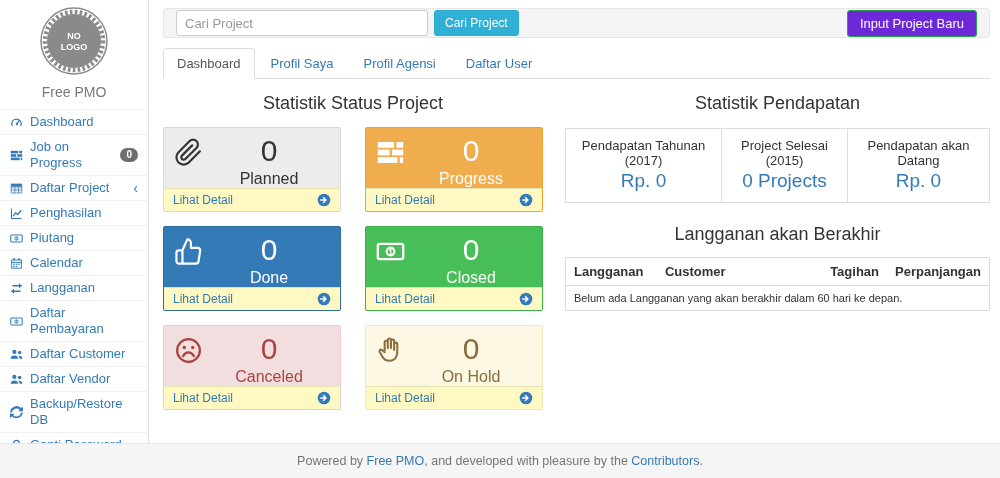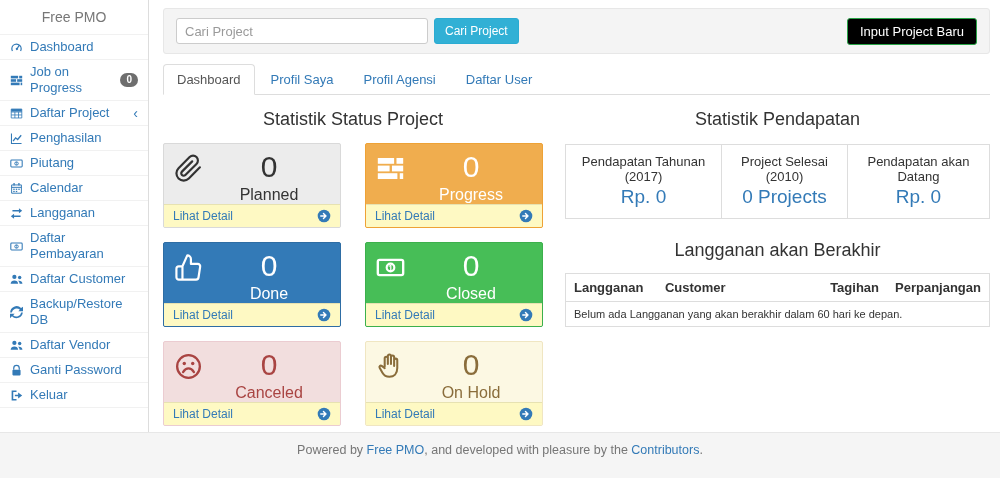--- a/index.html
+++ b/index.html
@@ -21,28 +21,28 @@
   .menu { list-style:none; margin:0; padding:0; border-top:1px solid #f1f1f1; }
   .mitem { display:flex; align-items:center; gap:7px; padding:4px 10px; border-bottom:1px solid #f1f1f1;
            color:#337ab7; cursor:pointer; line-height:16px; }
   .mi { width:13px; height:13px; flex:none; color:#337ab7; display:inline-block; }
   .mi svg { width:13px; height:13px; display:block; }
   .badge { margin-left:auto; background:#6e6e6e; color:#fff; border-radius:9px; font-size:10px;
            padding:1px 6px; line-height:12px; font-weight:bold; }
   .chev { margin-left:auto; color:#337ab7; font-size:14px; line-height:12px; }
 
   
-  .searchbar { background:#f4f4f4; border:1px solid #e7e7e7; border-radius:3px; height:46px;
+  .searchbar { background:#f4f4f4; border:1px solid #e7e7e7; border-radius:3px; height:30px;
                display:flex; align-items:center; padding:0 12px; }
   .search-input { width:252px; height:26px; border:1px solid #ccc; border-radius:3px; padding:3px 8px;
                   font-size:13px; color:#555; font-family:inherit; }
   .search-input::placeholder { color:#9a9a9a; opacity:1; }
   .btn { border-radius:3px; font-family:inherit; cursor:pointer; color:#fff; }
   .btn-cari { margin-left:6px; background:#31b0d5; border:1px solid #2aabd2; font-size:12px; padding:5px 10px; }
-  .btn-new { margin-left:auto; background:#000000; border:1px solid #29a347; font-size:13px; padding:5px 12px; }
+  .btn-new { margin-left:auto; background:#6d28d9; border:1px solid #29a347; font-size:13px; padding:5px 12px; }
 
   
   .tabs { display:flex; border-bottom:1px solid #ddd; margin-top:10px; padding-left:0; }
   .tab { padding:7px 13px; margin-right:2px; margin-bottom:-1px; border:1px solid transparent;
          border-radius:4px 4px 0 0; color:#337ab7; cursor:pointer; font-size:13px; }
   .tab.active { color:#555; background:#fff; border-color:#ddd #ddd #fff #ddd; }
 
   
   .content { display:flex; gap:22px; margin-top:2px; }
   .col-left { width:380px; flex:none; }
@@ -79,31 +79,40 @@
   .income td a { color:#337ab7; font-size:19px; }
 
   
   .subs-title { margin:21px 0 12px; }
   .subs { width:100%; border-collapse:collapse; border:1px solid #ddd; }
   .subs th { text-align:left; font-size:13px; padding:6px 8px; border-bottom:1px solid #ddd; color:#333; }
   .subs th.r { text-align:left;margin-top:16px; }
   .subs td { padding:6px 8px; font-size:11px; color:#333; }
 
   
-  .footer { position:absolute; left:0; right:0; bottom:0; height:46px; background:#f5f5f5;
+  .footer { position:absolute; left:0; right:0; bottom:0; height:35px; background:#f5f5f5;
             border-top:1px solid #e7e7e7; text-align:center; color:#767676; font-size:12.5px;
             line-height:34px; }
   .footer a { color:#337ab7; }
 </style>
 </head>
 <body>
 
 <div class="page">
 
   <div class="sidebar">
+    <div class="logo-wrap">
+      <svg width="70" height="70" viewBox="0 0 70 70">
+        <circle cx="35" cy="35" r="33" fill="#fff" stroke="#8a8a8a" stroke-width="1.5"></circle>
+        <circle cx="35" cy="35" r="27" fill="#8a8a8a"></circle>
+        <circle cx="35" cy="35" r="29" fill="none" stroke="#8a8a8a" stroke-width="4.5" stroke-dasharray="2.6 2.3"></circle>
+        <text x="35" y="33" text-anchor="middle" fill="#fff" font-size="9" font-weight="bold">NO</text>
+        <text x="35" y="44" text-anchor="middle" fill="#fff" font-size="9" font-weight="bold">LOGO</text>
+      </svg>
+    </div>
     <div class="brand">Free PMO</div>
     <ul class="menu">
       <li class="mitem">
         <span class="mi">
             <svg xmlns="http://www.w3.org/2000/svg" viewBox="0 0 16 16" fill="currentColor">
               <path d="M8 3A6.5 6.5 0 0 0 1.5 9.5c0 1.17.31 2.27.86 3.2l1.3-.77a5 5 0 0 1-.66-2.43A5 5 0 0 1 8 4.5c.9 0 1.75.24 2.48.66L8.6 8.28a1.5 1.5 0 1 0 1.27.78l1.96-3.05A5 5 0 0 1 13 9.5c0 .88-.23 1.71-.66 2.43l1.3.77c.55-.93.86-2.03.86-3.2A6.5 6.5 0 0 0 8 3z"></path>
             </svg>
           </span>
         <span>Dashboard</span>
       </li>
@@ -190,35 +199,35 @@
               <path d="M.8 13.2c0-2.6 2.1-4.1 4.6-4.1s4.6 1.5 4.6 4.1z"></path>
               <circle cx="11.9" cy="5.5" r="2.1"></circle>
               <path d="M11.1 9.4c2.3.1 4.2 1.5 4.2 3.8h-3.5c-.1-1.5-.8-2.8-2-3.6z"></path>
             </svg>
           </span>
         <span>Daftar Customer</span>
       </li>
       <li class="mitem">
         <span class="mi">
             <svg xmlns="http://www.w3.org/2000/svg" viewBox="0 0 16 16" fill="currentColor">
-              <path d="M13.6 2.4A7.9 7.9 0 0 0 .2 8h2a6 6 0 0 1 10-3.3L10.2 6.6H16V.9zM15.8 8h-2a6 6 0 0 1-10 3.3l2-1.9H0v5.7l2.4-2.4A7.9 7.9 0 0 0 15.8 8z"></path>
-            </svg>
-          </span>
-        <span>Backup/Restore DB</span>
-      </li>
-      <li class="mitem">
-        <span class="mi">
-            <svg xmlns="http://www.w3.org/2000/svg" viewBox="0 0 16 16" fill="currentColor">
               <circle cx="5.4" cy="4.9" r="2.6"></circle>
               <path d="M.8 13.2c0-2.6 2.1-4.1 4.6-4.1s4.6 1.5 4.6 4.1z"></path>
               <circle cx="11.9" cy="5.5" r="2.1"></circle>
               <path d="M11.1 9.4c2.3.1 4.2 1.5 4.2 3.8h-3.5c-.1-1.5-.8-2.8-2-3.6z"></path>
             </svg>
           </span>
         <span>Daftar Vendor</span>
+      </li>
+      <li class="mitem">
+        <span class="mi">
+            <svg xmlns="http://www.w3.org/2000/svg" viewBox="0 0 16 16" fill="currentColor">
+              <path d="M13.6 2.4A7.9 7.9 0 0 0 .2 8h2a6 6 0 0 1 10-3.3L10.2 6.6H16V.9zM15.8 8h-2a6 6 0 0 1-10 3.3l2-1.9H0v5.7l2.4-2.4A7.9 7.9 0 0 0 15.8 8z"></path>
+            </svg>
+          </span>
+        <span>Backup/Restore DB</span>
       </li>
       <li class="mitem">
         <span class="mi">
             <svg xmlns="http://www.w3.org/2000/svg" viewBox="0 0 16 16" fill="currentColor">
               <path d="M4.6 7.2V5.1a3.4 3.4 0 0 1 6.8 0v2.1" fill="none" stroke="currentColor" stroke-width="1.5"></path>
               <rect x="3" y="7.2" width="10" height="6.8" rx="1"></rect>
             </svg>
           </span>
         <span>Ganti Password</span>
       </li>
@@ -404,21 +413,21 @@
 
         </div>
       </div>
 
       <div class="col-right">
         <div class="section-title">Statistik Pendapatan</div>
         <table class="income">
           <thead>
             <tr>
               <th>Pendapatan Tahunan (2017)</th>
-              <th>Project Selesai (2010)</th>
+              <th>Project Selesai (2015)</th>
               <th>Pendapatan akan Datang</th>
             </tr>
           </thead>
           <tbody>
             <tr>
               <td><a href="#">Rp. 0</a></td>
               <td><a href="#">0 Projects</a></td>
               <td><a href="#">Rp. 0</a></td>
             </tr>
           </tbody>

